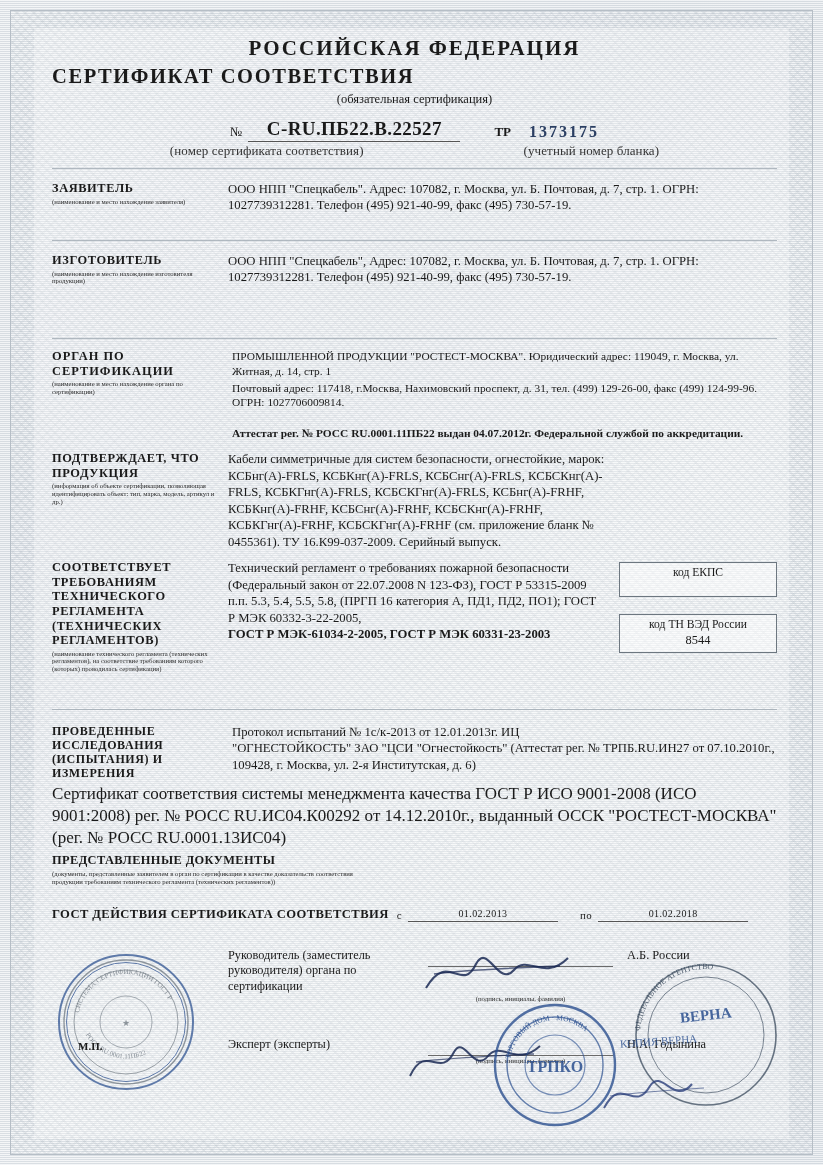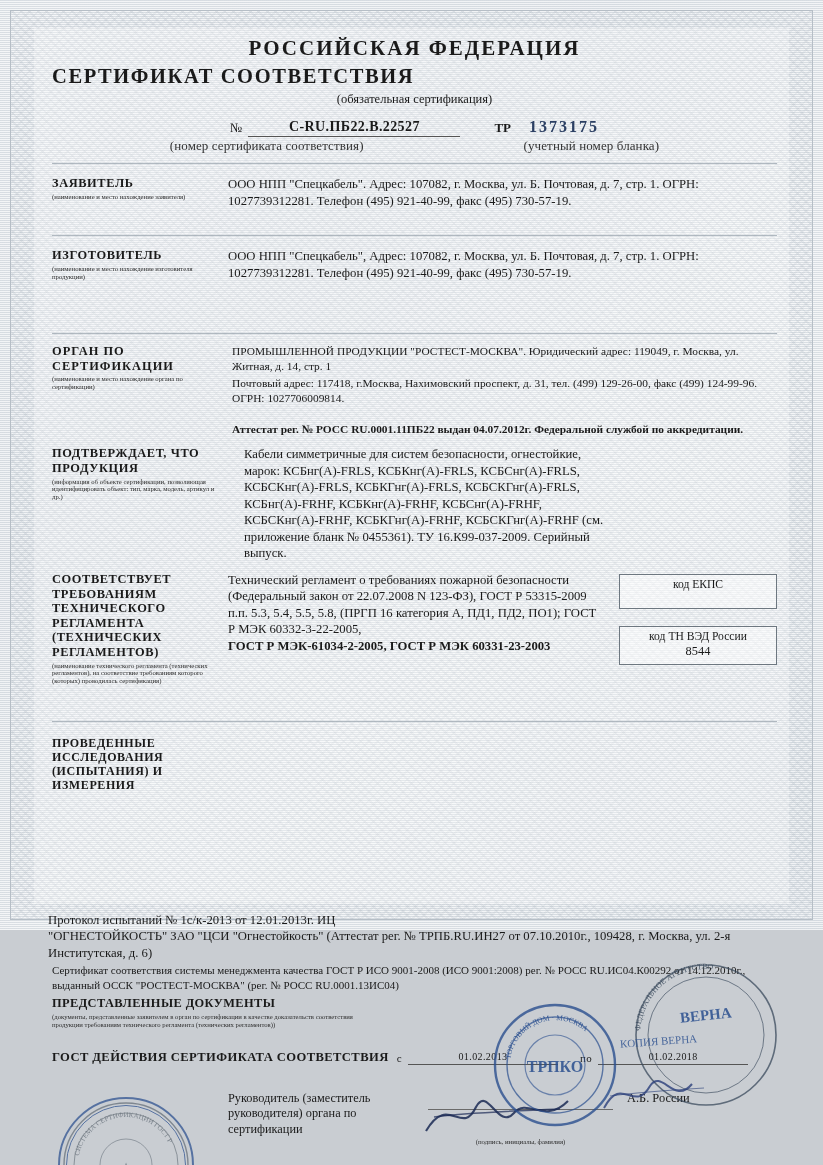--- a/index.html
+++ b/index.html
@@ -5,21 +5,21 @@
   html,body{margin:0;padding:0;}
   body{
     width:823px;height:1165px;
     background:#c9cdd2;
     font-family:"Liberation Serif", serif;
     color:#1a1a1a;
     overflow:hidden;
   }
   .page{
     position:relative;
-    width:823px;height:930px;
+    width:823px;height:1165px;
     background:
       repeating-linear-gradient(0deg, rgba(255,255,255,0.55) 0px, rgba(255,255,255,0.55) 1px, rgba(205,212,218,0.55) 1px, rgba(205,212,218,0.55) 2px),
       linear-gradient(135deg,#e7eaee 0%,#dfe3e8 35%,#e9ecef 60%,#dde2e7 100%);
   }
   .guilloche{
     position:absolute;left:10px;top:10px;right:10px;bottom:10px;
     border:1px solid #b6bec6;
     background:
       repeating-linear-gradient(45deg, rgba(170,180,190,0.18) 0 2px, rgba(255,255,255,0) 2px 6px),
       repeating-linear-gradient(-45deg, rgba(170,180,190,0.15) 0 2px, rgba(255,255,255,0) 2px 6px);
@@ -44,21 +44,21 @@
   }
   .title3{
     text-align:center;font-size:12.5px;margin:0 0 10px 0;
   }
   .numrow{
     display:flex;align-items:flex-end;justify-content:center;gap:6px;
     margin-top:6px;
   }
   .numrow .lbl{font-size:13px;padding-bottom:2px;}
   .numrow .certno{
-    font-size:14px;font-weight:bold;letter-spacing:.4px;
+    font-size:19px;font-weight:bold;letter-spacing:.4px;
     border-bottom:1px solid #555;padding:0 8px 1px 8px;min-width:196px;text-align:center;
   }
   .numrow .tr{font-size:13px;font-weight:bold;padding-bottom:2px;margin-left:28px;}
   .numrow .blank{
     font-size:16px;font-weight:bold;color:#2b3f63;letter-spacing:2px;
     padding-bottom:1px;margin-left:12px;
   }
   .capt{font-size:13px;color:#333;text-align:right;letter-spacing:.1px;}
   .caprow{display:flex;justify-content:center;gap:160px;margin-top:1px;}
   
@@ -74,21 +74,21 @@
   .codebox{
     position:absolute;right:0;width:152px;border:1px solid #6d7780;
     background:rgba(255,255,255,0.45);text-align:center;
     font-size:11.6px;line-height:1.25;padding:3px 2px 4px 2px;
   }
   .codebox b{font-weight:normal;display:block;}
   .codebox .v{font-size:12.4px;}
   
   .blockA{position:relative;}
   .valnarrow{padding-right:172px;}
-  .proof{margin-top:14px;flex-direction:column;}
+  .proof{margin-top:14px;}
   .docs-small{font-size:6.7px;line-height:1.25;color:#2e2e2e;margin-top:2px;}
   
   .valid{
     display:flex;align-items:flex-end;margin-top:20px;font-size:12.6px;font-weight:bold;letter-spacing:.4px;
   }
   .valid .s{font-weight:normal;margin:0 6px 0 8px;font-size:11px;}
   .valid .d{
     font-weight:normal;font-size:10px;border-bottom:1px solid #555;
     min-width:150px;text-align:center;padding-bottom:1px;
   }
@@ -165,21 +165,21 @@
         <div class="big" style="letter-spacing:1px;">ОРГАН  ПО  СЕРТИФИКАЦИИ</div>
         <div class="small">(наименование и место нахождение органа по сертификации)</div>
       </div>
       <div class="val" style="font-size:11.4px;">
         <div>ПРОМЫШЛЕННОЙ ПРОДУКЦИИ "РОСТЕСТ-МОСКВА". Юридический адрес: 119049, г. Москва, ул. Житная, д. 14, стр. 1</div>
         <div style="margin-top:2px;">Почтовый адрес: 117418, г.Москва, Нахимовский проспект, д. 31, тел. (499) 129-26-00, факс (499) 124-99-96. ОГРН: 1027706009814.</div>
         <div style="margin-top:16px;font-weight:bold;">Аттестат рег. № РОСС RU.0001.11ПБ22 выдан 04.07.2012г. Федеральной службой по аккредитации.</div>
       </div>
     </div>
 
-    <div class="row blockA" style="margin-top:10px;gap:16px;">
+    <div class="row blockA" style="margin-top:10px;">
       <div class="lab">
         <div class="big">ПОДТВЕРЖДАЕТ, ЧТО ПРОДУКЦИЯ</div>
         <div class="small">(информация об объекте сертификации, позволяющая идентифицировать объект: тип, марка, модель, артикул и др.)</div>
       </div>
       <div class="val valnarrow">Кабели симметричные для систем безопасности, огнестойкие, марок: КСБнг(А)-FRLS, КСБКнг(А)-FRLS, КСБСнг(А)-FRLS, КСБСКнг(А)-FRLS, КСБКГнг(А)-FRLS, КСБСКГнг(А)-FRLS, КСБнг(А)-FRHF, КСБКнг(А)-FRHF, КСБСнг(А)-FRHF, КСБСКнг(А)-FRHF, КСБКГнг(А)-FRHF, КСБСКГнг(А)-FRHF (см. приложение бланк № 0455361). ТУ 16.К99-037-2009. Серийный выпуск.</div>
     </div>
 
     <div class="row blockA" style="margin-top:10px;">
       <div class="lab">
         <div class="big">СООТВЕТСТВУЕТ ТРЕБОВАНИЯМ ТЕХНИЧЕСКОГО  РЕГЛАМЕНТА (ТЕХНИЧЕСКИХ  РЕГЛАМЕНТОВ)</div>
@@ -203,21 +203,21 @@
 
     <div class="row proof">
       <div class="lab" style="width:176px;flex:0 0 176px;">
         <div class="big" style="font-size:12px;">ПРОВЕДЕННЫЕ ИССЛЕДОВАНИЯ (ИСПЫТАНИЯ) И ИЗМЕРЕНИЯ</div>
       </div>
       <div class="val" style="margin-left:-4px;">
         <div>Протокол испытаний № 1с/к-2013 от 12.01.2013г. ИЦ</div>
         <div>"ОГНЕСТОЙКОСТЬ" ЗАО "ЦСИ "Огнестойкость" (Аттестат рег. № ТРПБ.RU.ИН27 от 07.10.2010г., 109428, г. Москва, ул. 2-я Институтская, д. 6)</div>
       </div>
     </div>
-    <div style="margin-top:2px;font-size:11px;line-height:1.3;">Сертификат соответствия системы менеджмента качества ГОСТ Р ИСО 9001-2008 (ИСО 9001:2008) рег. № РОСС RU.ИС04.К00292 от 14.12.2010г., выданный ОССК "РОСТЕСТ-МОСКВА" (рег. № РОСС RU.0001.13ИС04)</div>
+    <div style="margin-top:2px;font-size:17px;line-height:1.3;">Сертификат соответствия системы менеджмента качества ГОСТ Р ИСО 9001-2008 (ИСО 9001:2008) рег. № РОСС RU.ИС04.К00292 от 14.12.2010г., выданный ОССК "РОСТЕСТ-МОСКВА" (рег. № РОСС RU.0001.13ИС04)</div>
 
     <div style="margin-top:4px;">
       <div class="big" style="font-size:12.4px;font-weight:bold;letter-spacing:.4px;">ПРЕДСТАВЛЕННЫЕ ДОКУМЕНТЫ</div>
       <div class="docs-small" style="width:330px;">(документы, представленные заявителем в орган по сертификации в качестве доказательств соответствия продукции требованиям технического регламента (технических регламентов))</div>
     </div>
 
     <div class="valid">
       <span>ГОСТ ДЕЙСТВИЯ СЕРТИФИКАТА СООТВЕТСТВИЯ</span>
       <span class="s">с</span>
       <span class="d">01.02.2013</span>

